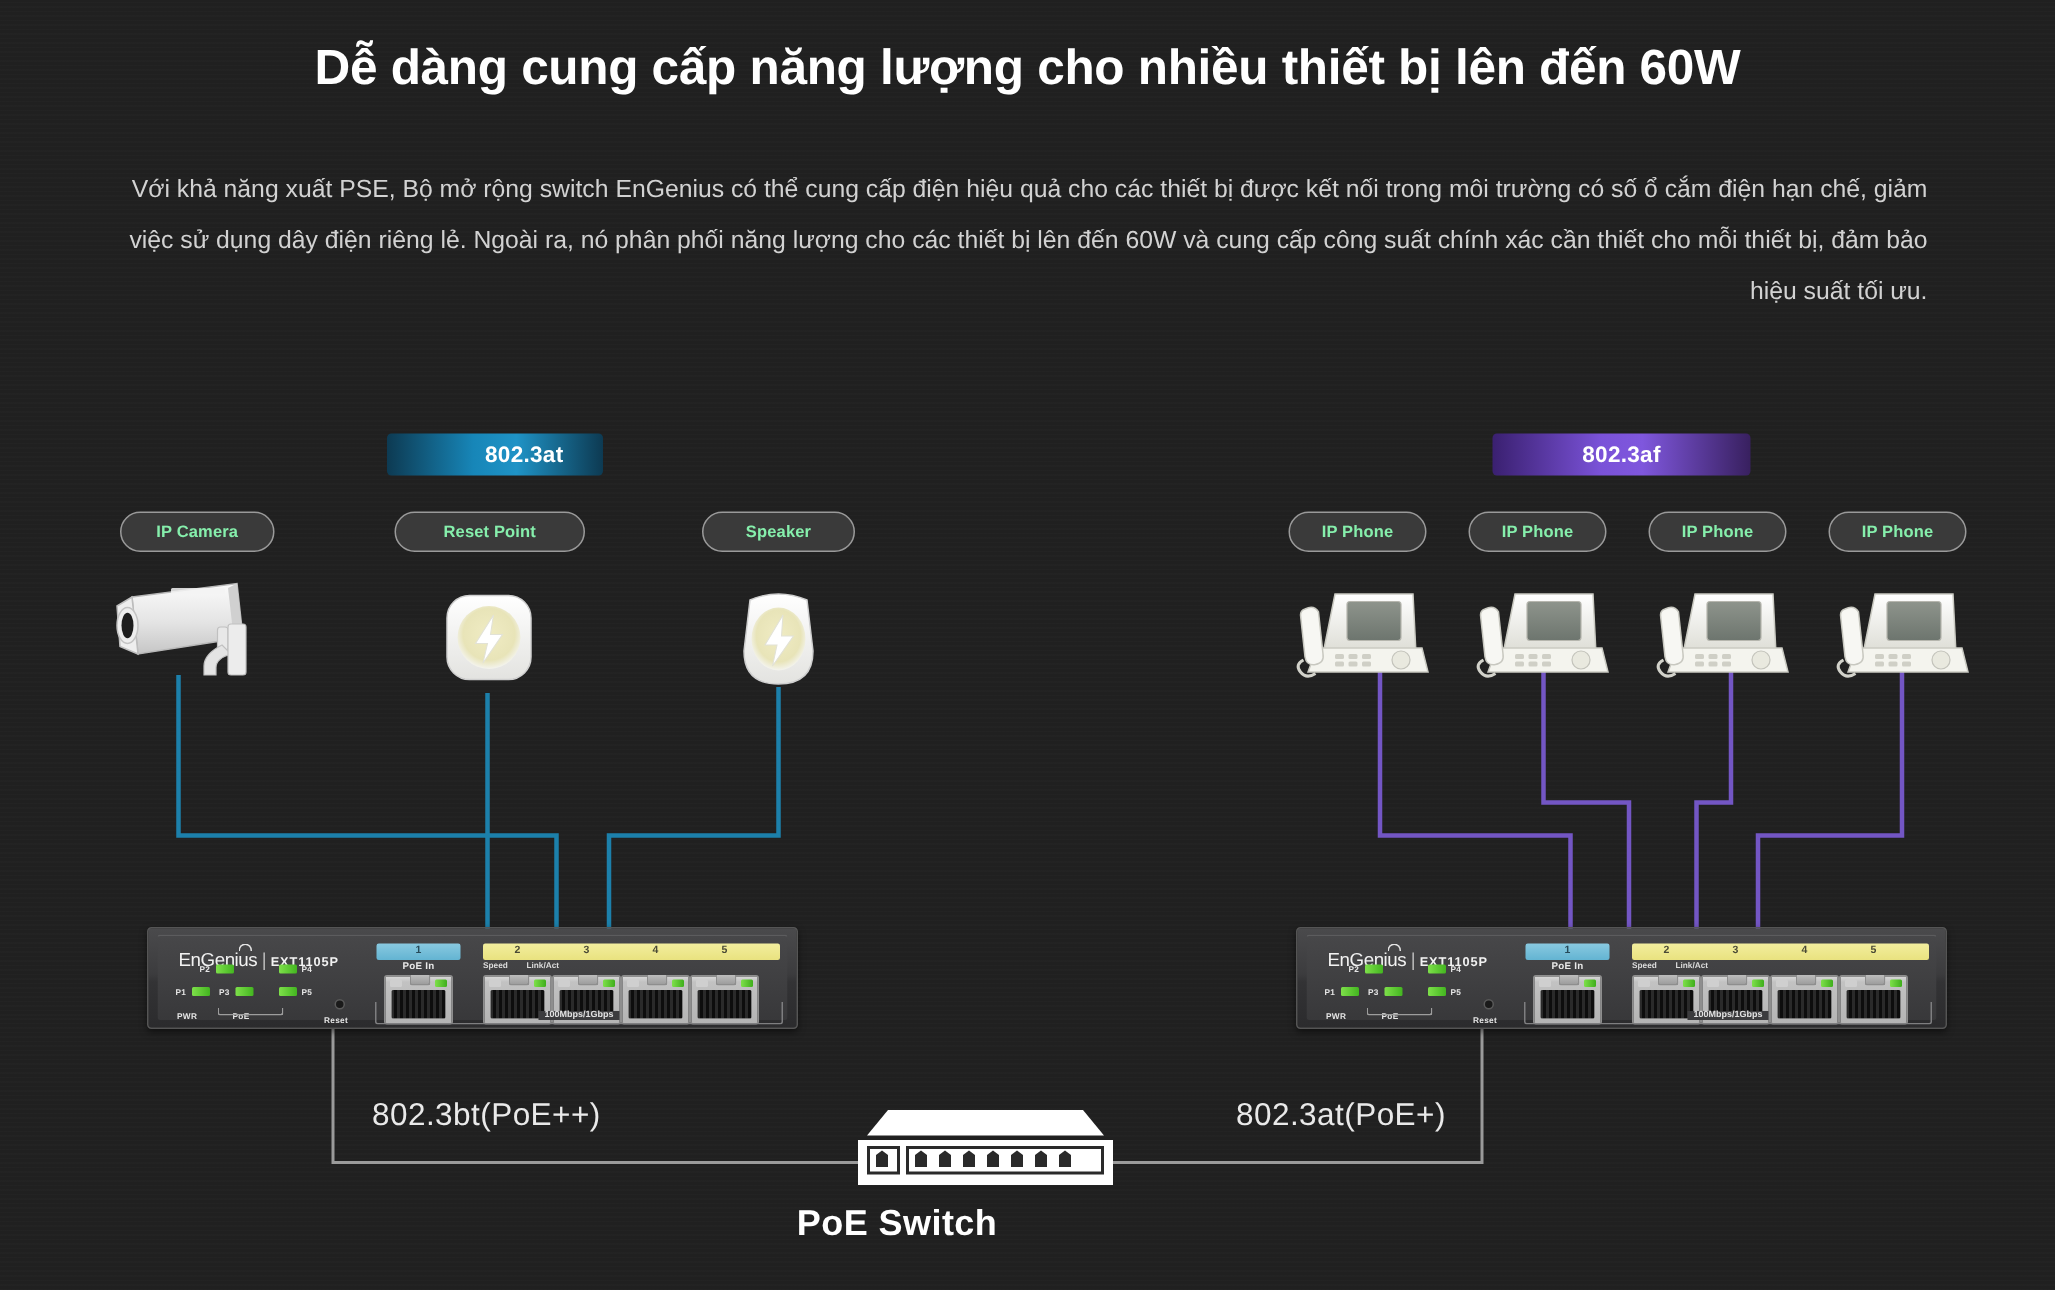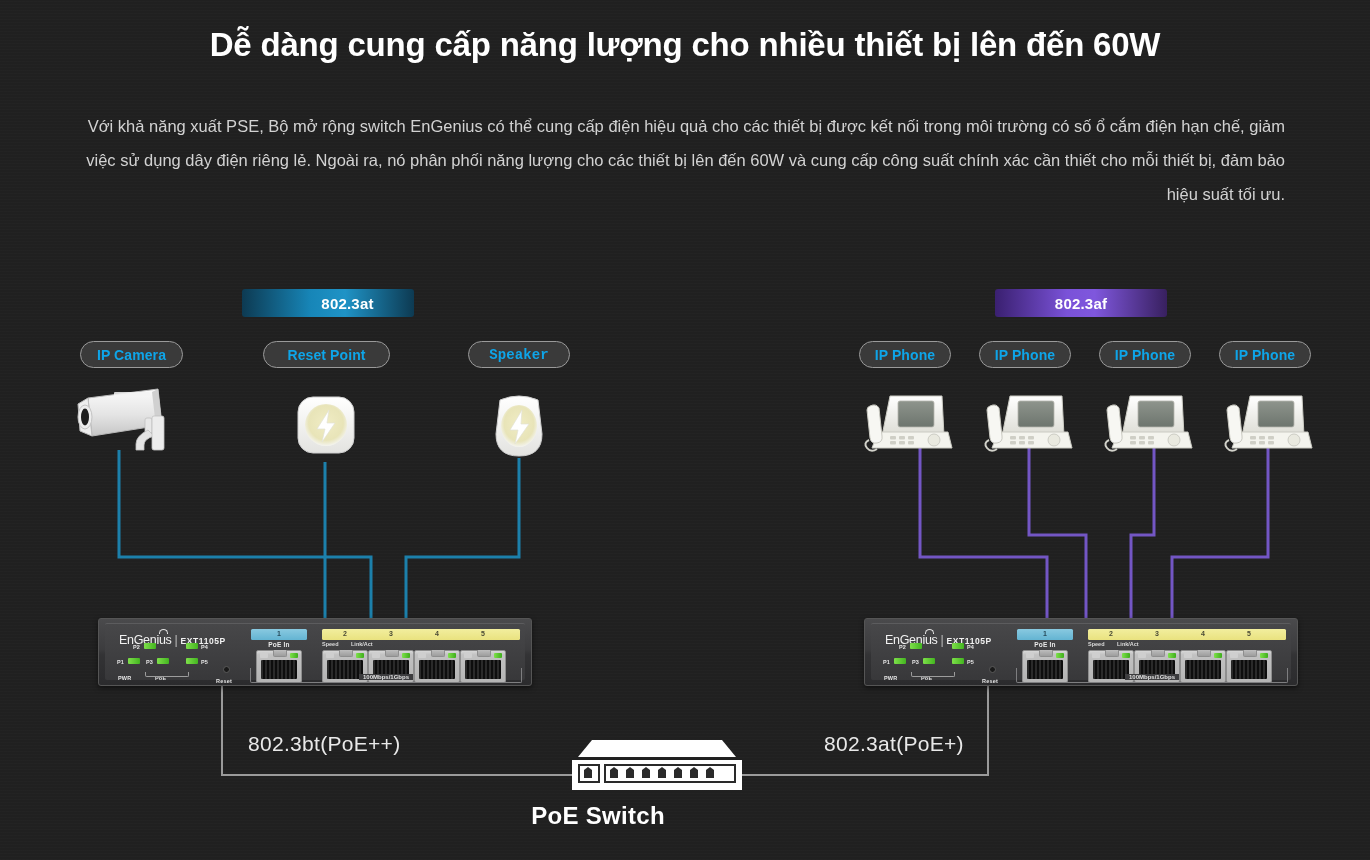--- a/index.html
+++ b/index.html
@@ -41,37 +41,37 @@
     position: absolute;
     height: 28px;
     border-radius: 3px;
     color: #fff;
     font-size: 15px;
     font-weight: 700;
     letter-spacing: 0.2px;
     display: flex; align-items: center; justify-content: center;
   }
   .std-at {
-    left: 242px; top: 289px; width: 172px;
+    left: 258px; top: 289px; width: 144px;
     background: linear-gradient(90deg, #0d3a52 0%, #1786b8 40%, #1f93c6 60%, #0d3a52 100%);
     padding-left: 39px;
   }
   .std-af {
     left: 995px; top: 289px; width: 172px;
     background: linear-gradient(90deg, #3a2070 0%, #7a52d8 42%, #7f57dd 58%, #38205f 100%);
   }
 
   
   .pill {
     position: absolute; top: 341px; height: 27px;
     border: 1.4px solid #9a9a9a;
     border-radius: 14px;
     background: #3a3a3a;
-    color: #0ea5e9;
-    font-size: 14px;
+    color: #86efac;
+    font-size: 11px;
     font-weight: 700;
     display: flex; align-items: center; justify-content: center;
     letter-spacing: 0.1px;
   }
 
   
   #cables { position: absolute; left: 0; top: 0; width: 1370px; height: 860px; }
 
   
   .switch {
@@ -189,21 +189,21 @@
   <div class="std-badge std-af">
     <span>802.3af</span>
   </div>
 
   <div class="pill" style="left:80px; width:103px;">
       <span>IP Camera</span>
     </div>
   <div class="pill" style="left:263px; width:127px;">
       <span>Reset Point</span>
     </div>
-  <div class="pill" style="left:468px; width:102px;font-family:Liberation Mono, monospace;">
+  <div class="pill" style="left:468px; width:102px;">
       <span>Speaker</span>
     </div>
 
   <div class="pill" style="left:859px;  width:92px;">
       <span>IP Phone</span>
     </div>
   <div class="pill" style="left:979px;  width:92px;">
       <span>IP Phone</span>
     </div>
   <div class="pill" style="left:1099px; width:92px;">

